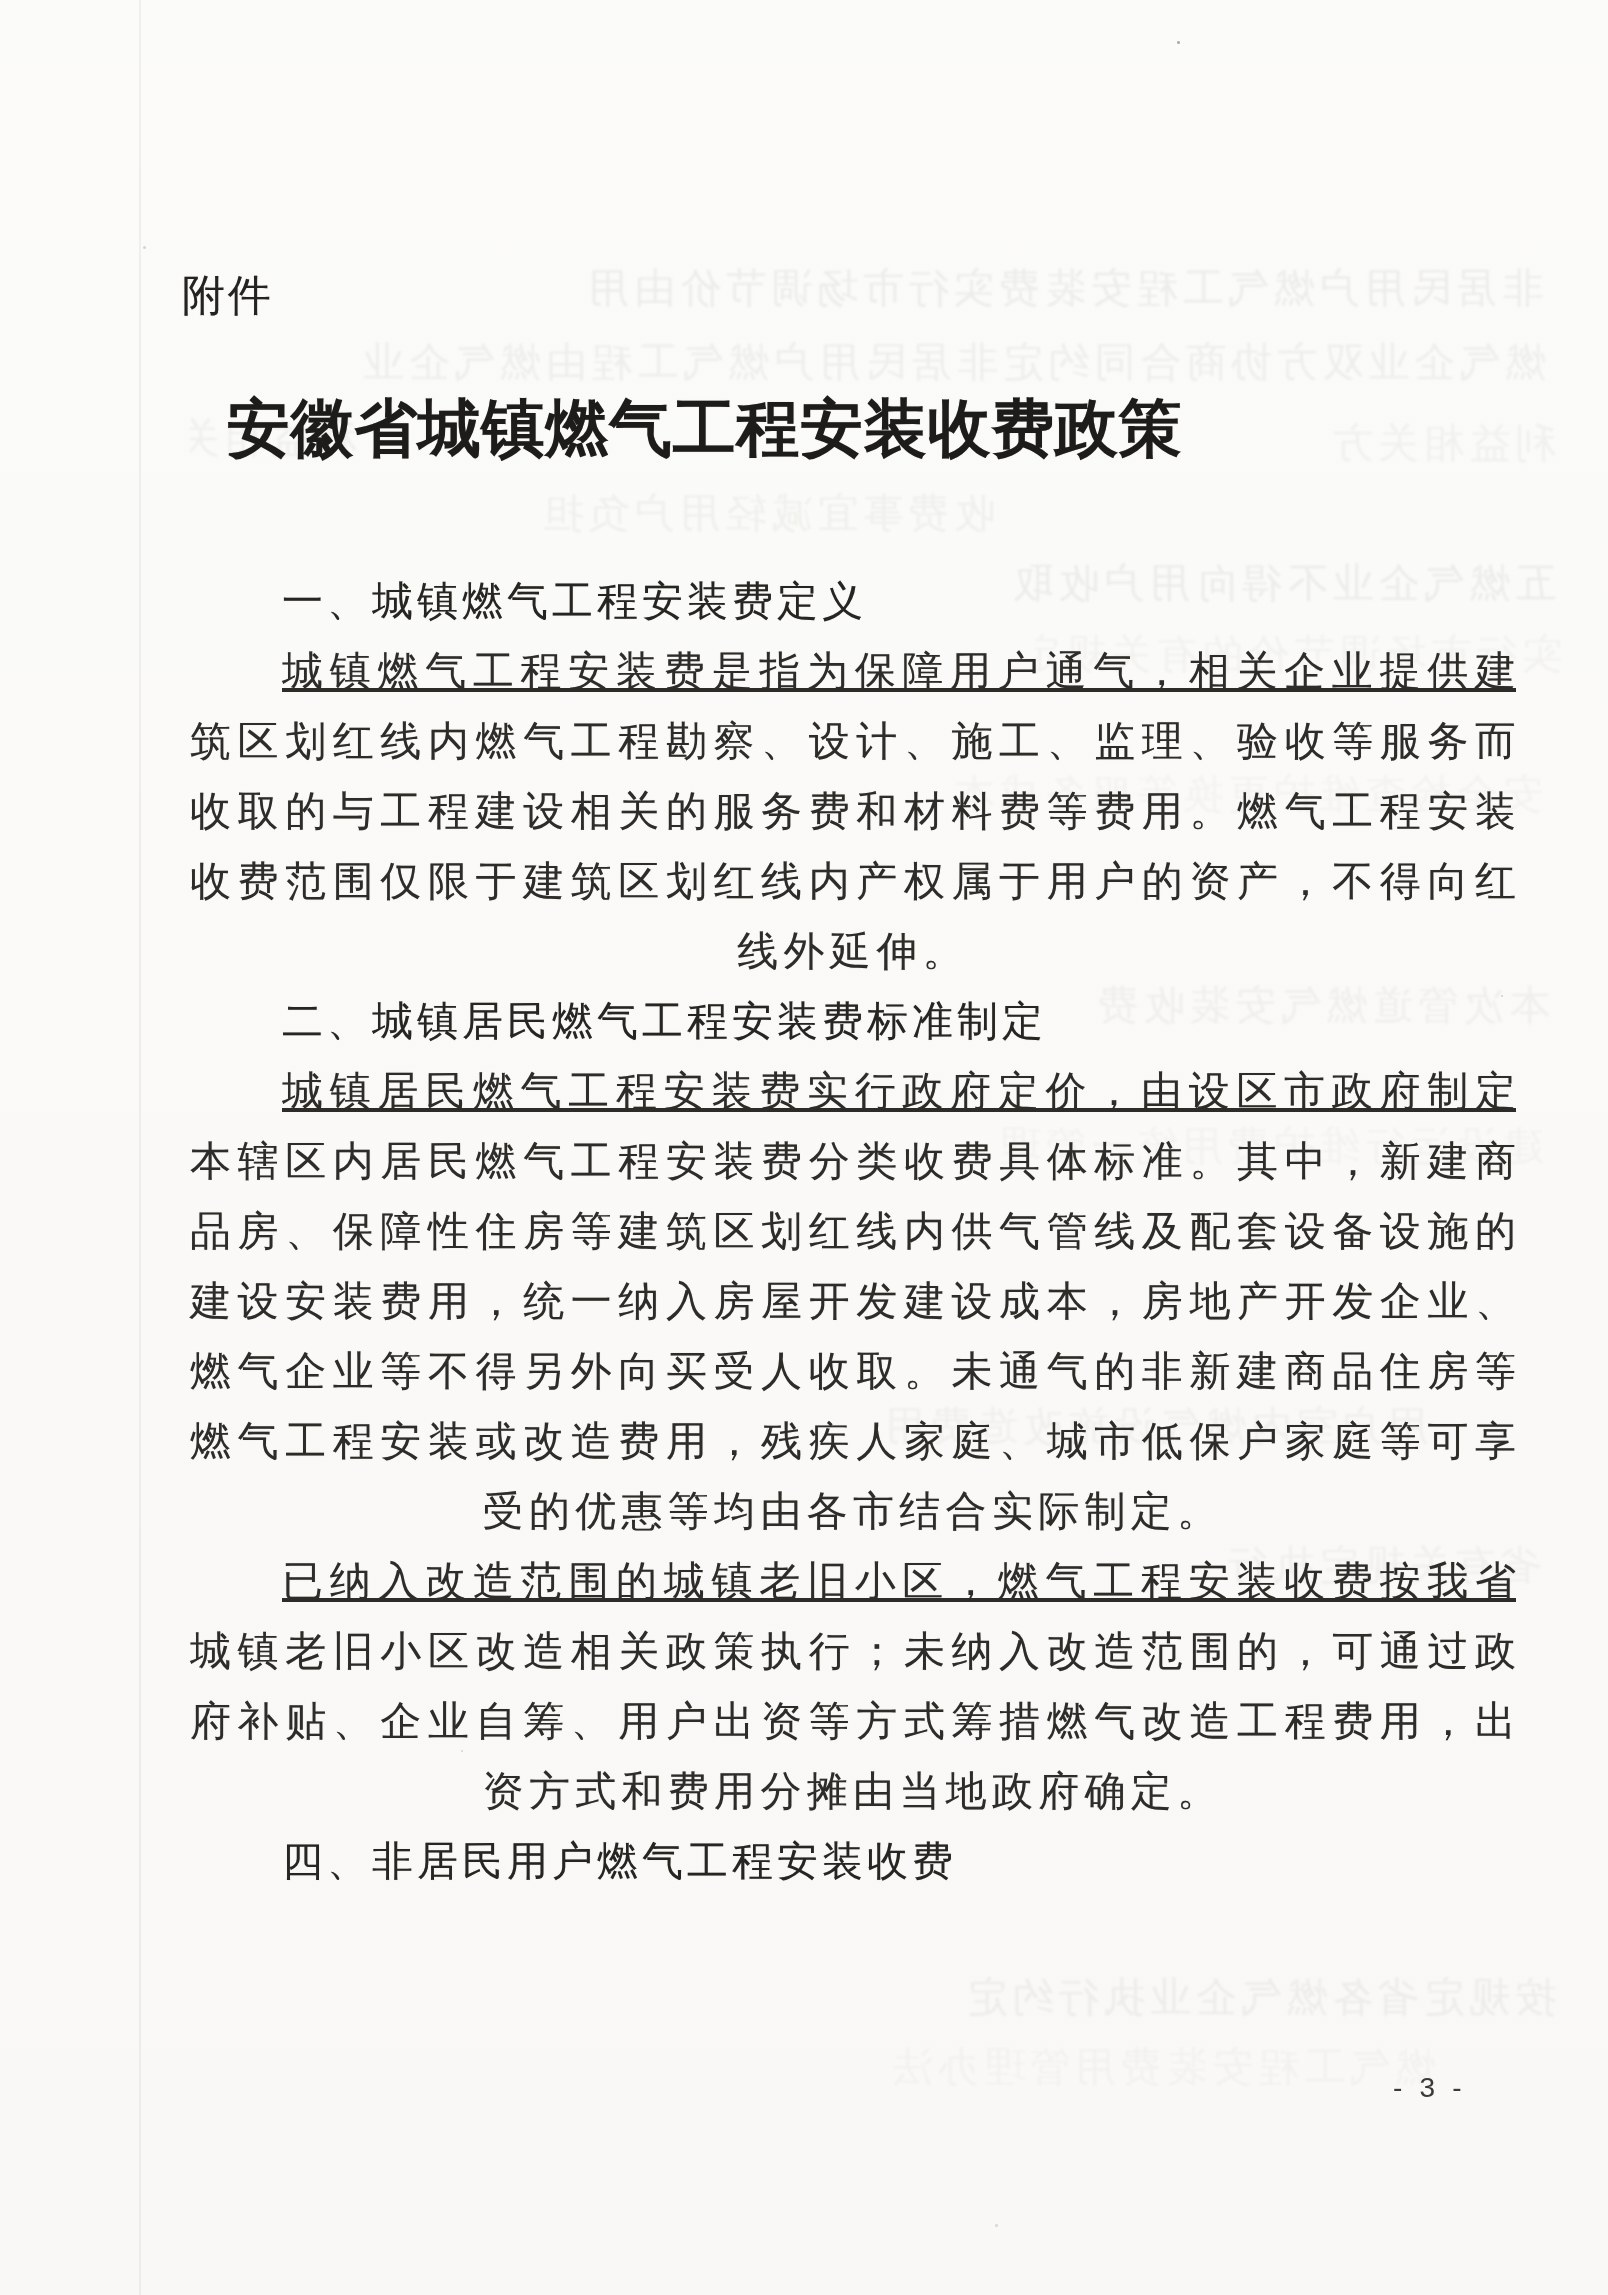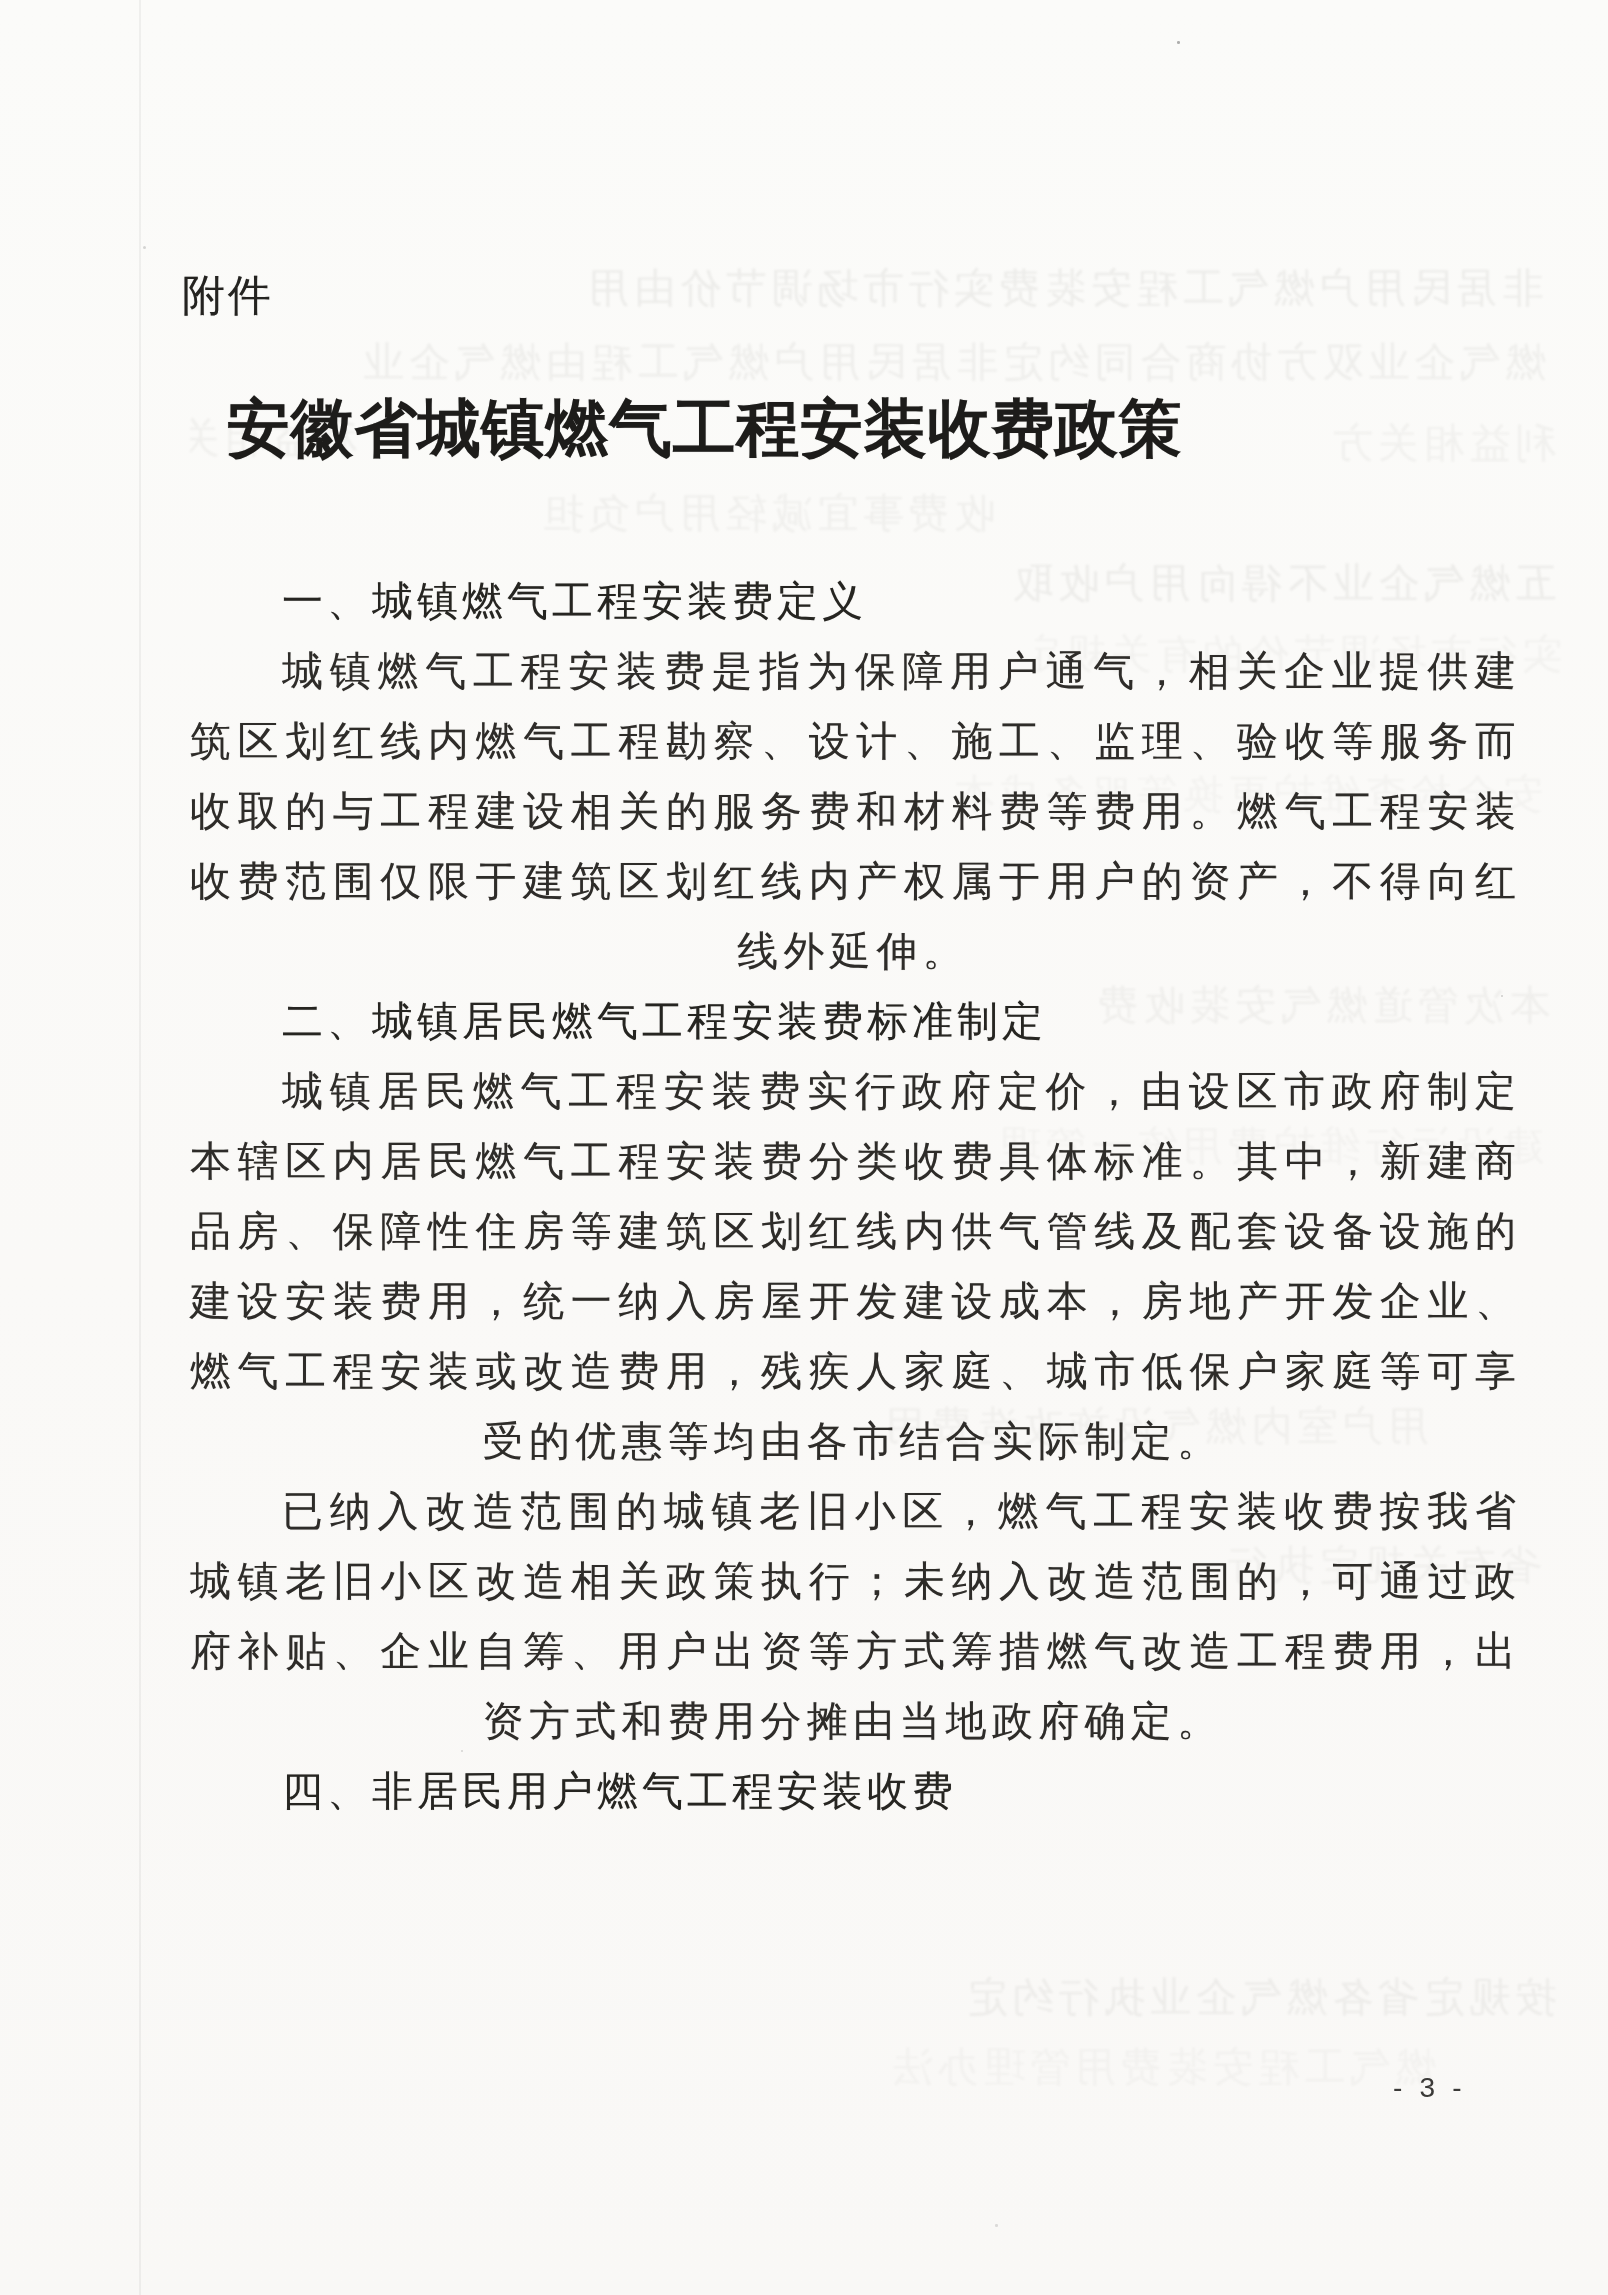--- a/index.html
+++ b/index.html
@@ -49,21 +49,21 @@
   .line {
     height: 70px;
     line-height: 70px;
     font-size: 41px;
     color: #2e2c29;
     text-shadow: 0 0 0.7px rgba(46,44,41,.35);
   }
   
   .j  { text-align: justify; text-align-last: justify; }
   
-  .jf { text-align: justify; text-align-last: justify; text-indent: 92px; }
+  .jf { text-align: justify; text-align-last: justify; text-indent: 92px; text-decoration: underline; }
   
   .e  { text-align: center; letter-spacing: 5.3px; }
   
   .h  {
     font-family: "Liberation Sans", "DejaVu Sans", sans-serif;
     font-weight: 400;
     letter-spacing: 4px;
     padding-left: 92px;
     color: #262521;
   }
@@ -135,20 +135,21 @@
     <div class="line j">筑区划红线内燃气工程勘察、设计、施工、监理、验收等服务而</div>
     <div class="line j">收取的与工程建设相关的服务费和材料费等费用。燃气工程安装</div>
     <div class="line j">收费范围仅限于建筑区划红线内产权属于用户的资产，不得向红</div>
     <div class="line e">线外延伸。</div>
 
     <div class="line h">二、城镇居民燃气工程安装费标准制定</div>
     <div class="line jf">城镇居民燃气工程安装费实行政府定价，由设区市政府制定</div>
     <div class="line j">本辖区内居民燃气工程安装费分类收费具体标准。其中，新建商</div>
     <div class="line j">品房、保障性住房等建筑区划红线内供气管线及配套设备设施的</div>
     <div class="line j">建设安装费用，统一纳入房屋开发建设成本，房地产开发企业、</div>
+    <div class="line j">燃气企业等不得另外向买受人收取。未通气的非新建商品住房等</div>
     <div class="line j">燃气工程安装或改造费用，残疾人家庭、城市低保户家庭等可享</div>
     <div class="line e">受的优惠等均由各市结合实际制定。</div>
 
     <div class="line jf">已纳入改造范围的城镇老旧小区，燃气工程安装收费按我省</div>
     <div class="line j">城镇老旧小区改造相关政策执行；未纳入改造范围的，可通过政</div>
     <div class="line j">府补贴、企业自筹、用户出资等方式筹措燃气改造工程费用，出</div>
     <div class="line e">资方式和费用分摊由当地政府确定。</div>
 
     <div class="line h">四、非居民用户燃气工程安装收费</div>
   </main>

